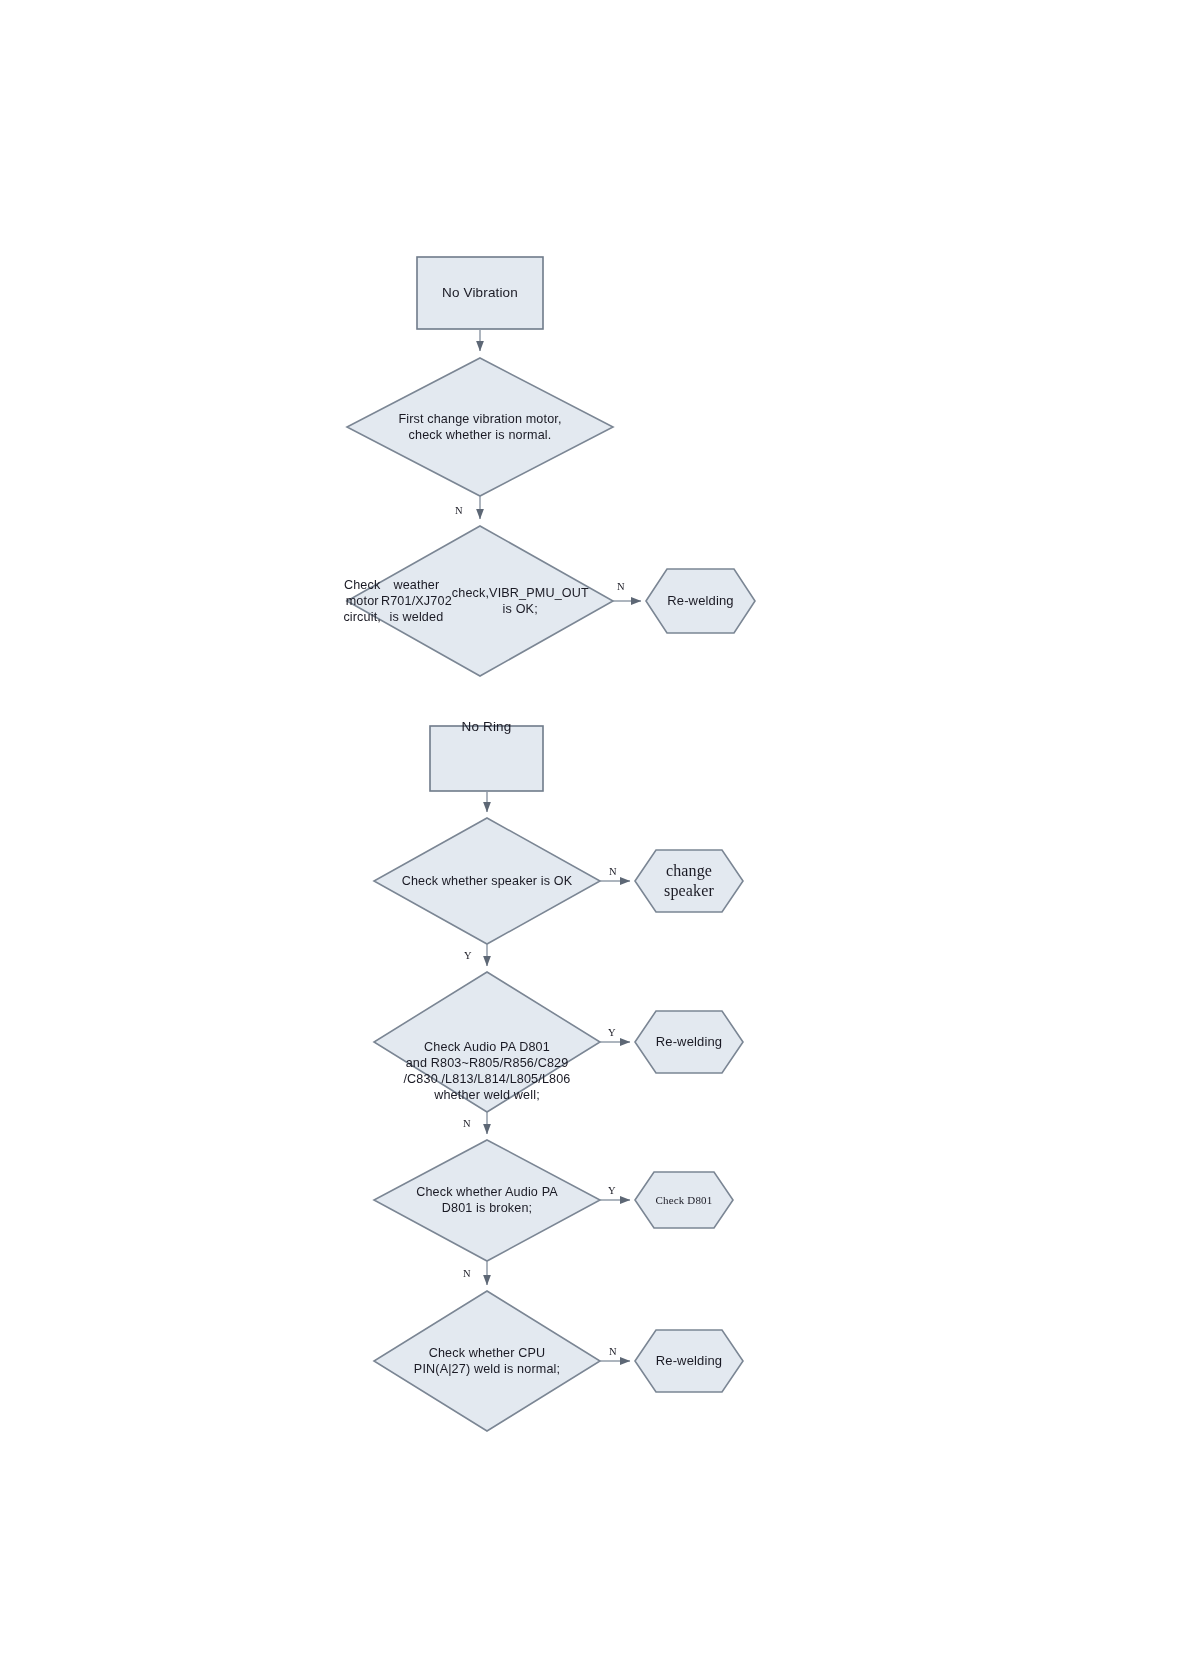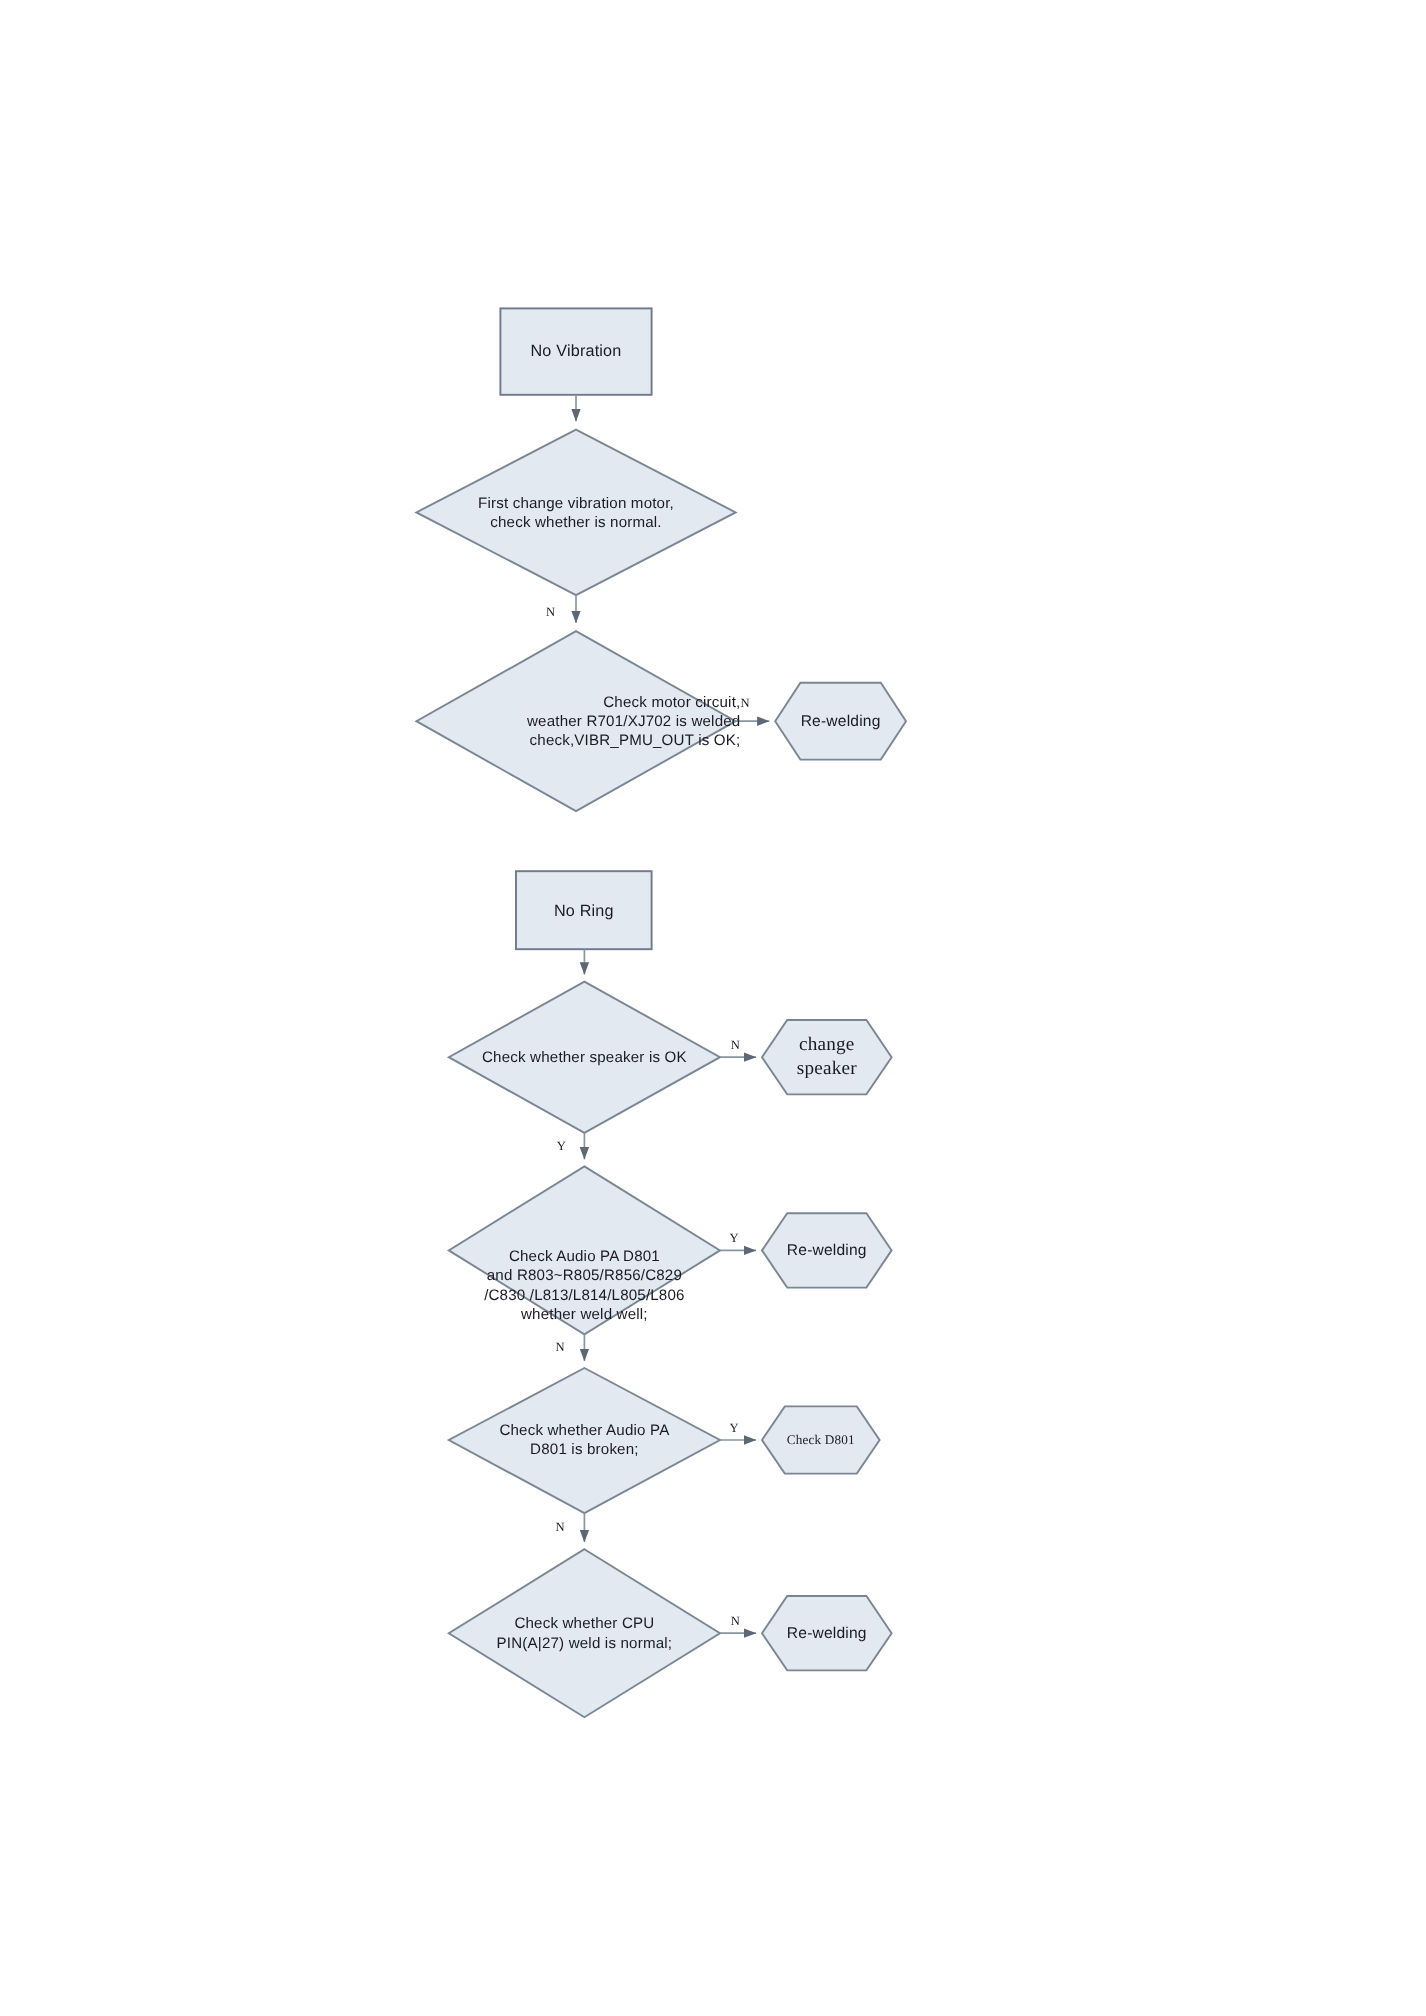--- a/index.html
+++ b/index.html
@@ -101,29 +101,29 @@
     <polygon points="635,1361 656,1330 722,1330 743,1361 722,1392 656,1392" fill="#e3e9f0" stroke="#7b8694" stroke-width="1.6"></polygon>
   </svg>
 
   <div class="node-text t-diamond" style="left:370px; top:405px; width:220px; height:44px; flex-direction:column;">
     <span>First change vibration motor,</span>
     <span>check whether is normal.</span>
   </div>
 
   <div class="node-text t-box" style="left:417px; top:257px; width:126px; height:72px;">No Vibration</div>
 
-  <div class="node-text t-diamond" style="left:381px; top:572px; width:236px; height:58px; flex-direction:column;align-items:flex-end;">
+  <div class="node-text t-diamond" style="left:348px; top:572px; width:236px; height:58px; flex-direction:row;">
     <span>Check motor circuit,</span>
     <span>weather  R701/XJ702 is welded</span>
     <span>check,VIBR_PMU_OUT is OK;</span>
   </div>
 
   <div class="node-text t-hex" style="left:646px; top:569px; width:109px; height:64px;">Re-welding</div>
 
-  <div class="node-text t-box" style="left:430px; top:726px; width:113px; height:65px;">No Ring</div>
+  <div class="node-text t-box" style="left:430px; top:694px; width:113px; height:65px;">No Ring</div>
 
   <div class="node-text t-diamond" style="left:382px; top:869px; width:210px; height:24px;text-align:center;">Check whether speaker is OK</div>
 
   <div class="node-text t-hex-serif" style="left:641px; top:852px; width:96px; height:58px; flex-direction:column;">
     <span>change</span>
     <span>speaker</span>
   </div>
 
   <div class="node-text t-diamond" style="left:378px; top:1034px; width:218px; height:74px; flex-direction:column;text-align:right;">
     <span>Check Audio PA D801</span>

